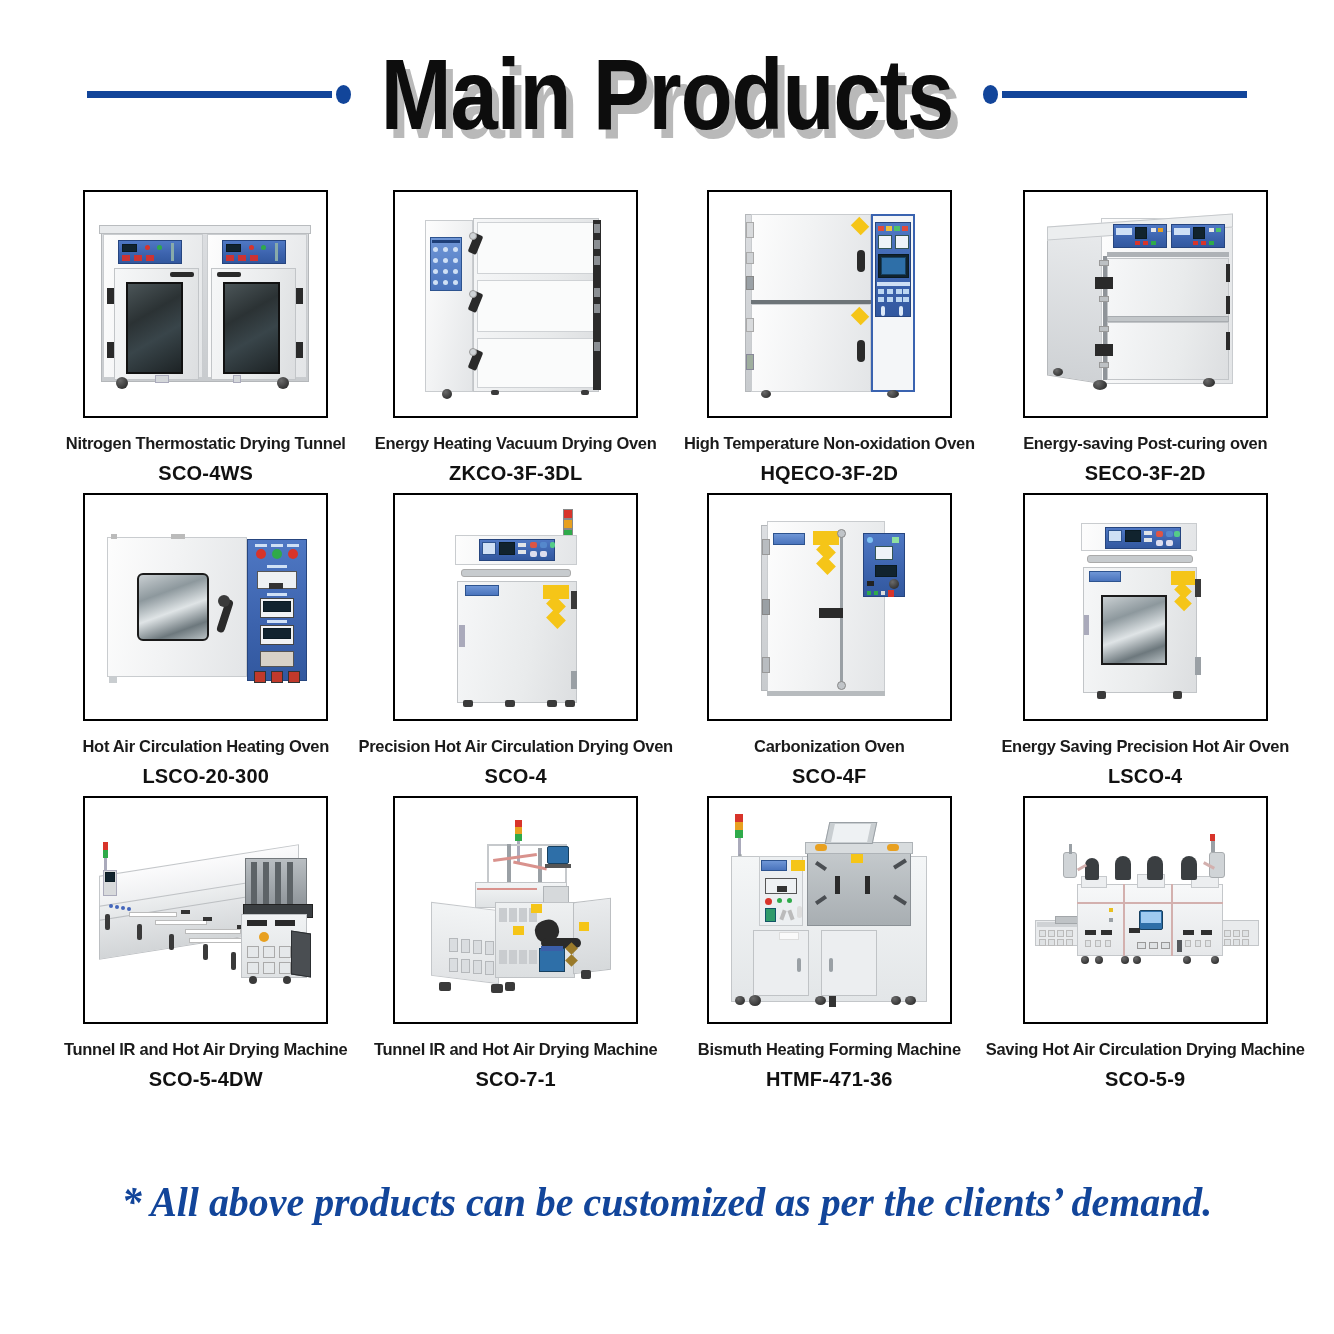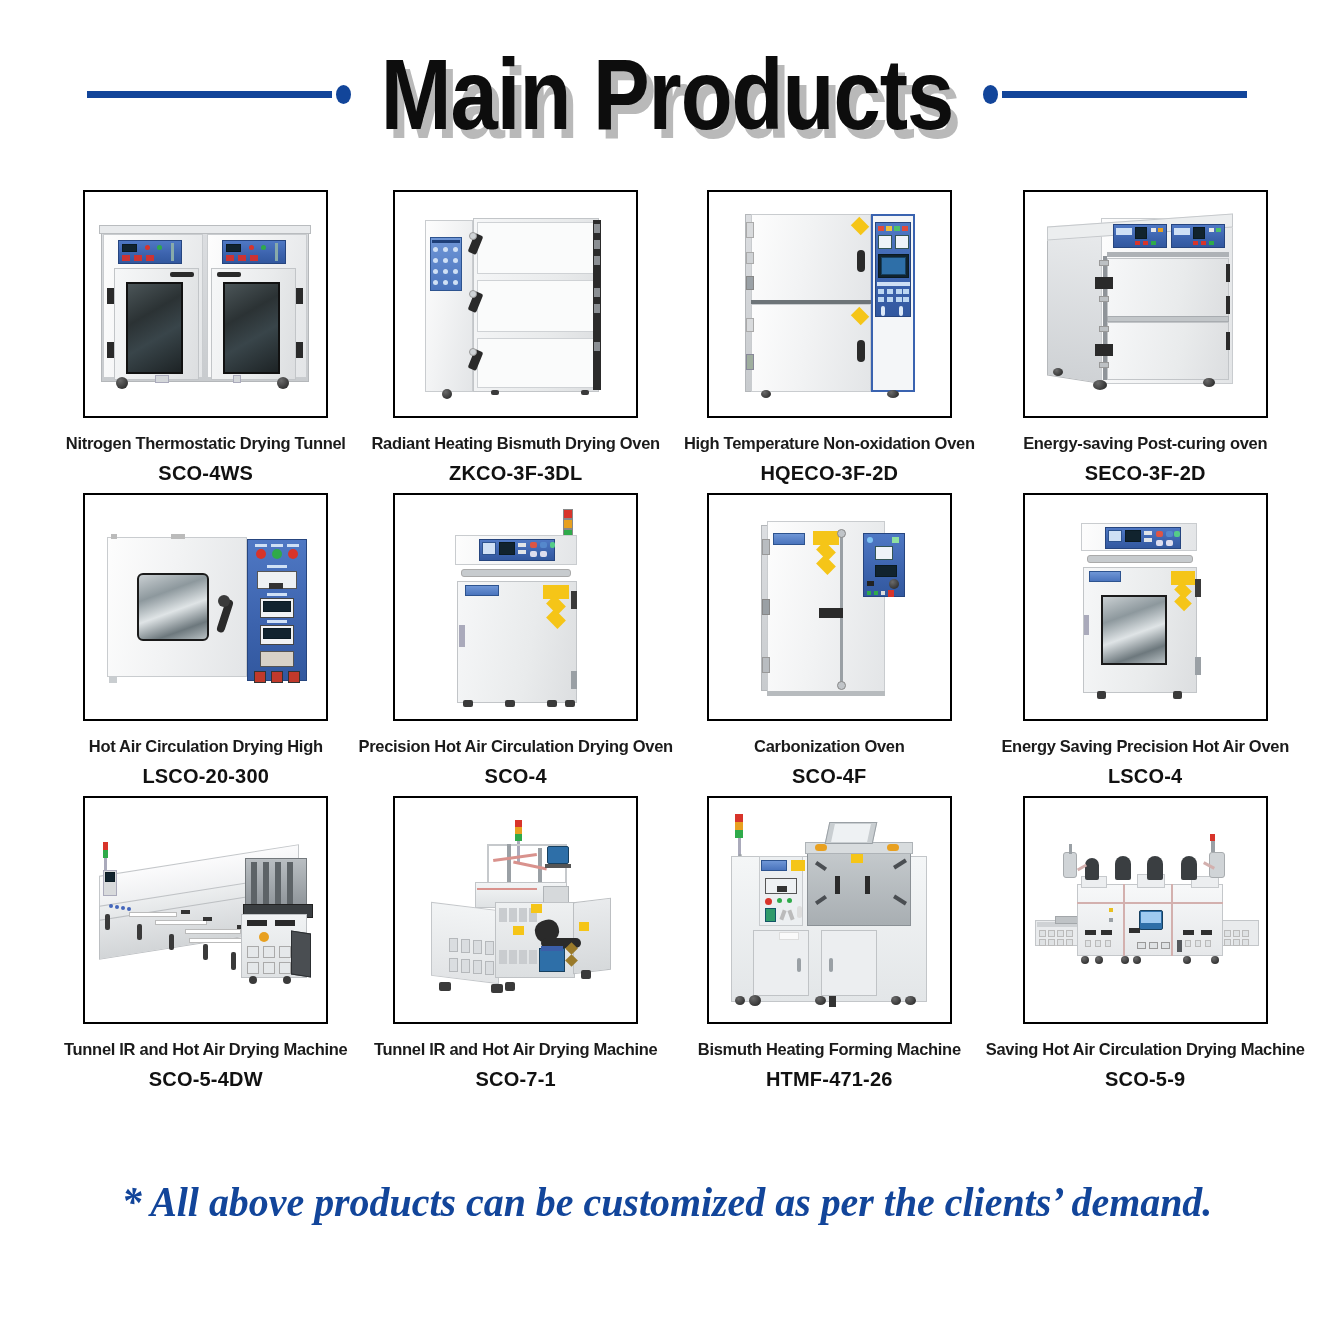--- a/index.html
+++ b/index.html
@@ -246,21 +246,21 @@
       <div class="m" style="left:199px;top:32px;width:6px;height:9px;background:#8b8f93;"></div>
       <div class="m" style="left:199px;top:48px;width:6px;height:9px;background:#8b8f93;"></div>
       <div class="m" style="left:199px;top:64px;width:6px;height:9px;background:#8b8f93;"></div>
       <div class="m" style="left:199px;top:96px;width:6px;height:9px;background:#8b8f93;"></div>
       <div class="m" style="left:199px;top:112px;width:6px;height:9px;background:#8b8f93;"></div>
       <div class="m" style="left:199px;top:150px;width:6px;height:9px;background:#8b8f93;"></div>
       <div class="m knob" style="left:47px;top:197px;width:10px;height:10px;"></div>
       <div class="m foot" style="left:96px;top:198px;width:8px;height:5px;"></div>
       <div class="m foot" style="left:186px;top:198px;width:8px;height:5px;"></div>
     </div>
-    <div class="cap-name">Radiant Heating Bismuth Drying Oven</div>
+    <div class="cap-name">Energy Heating Vacuum Drying Oven</div>
     <div class="cap-model">ZKCO-3F-3DL</div>
   </div>
 
   <div class="cell">
     <div class="photo">
       <div class="m body-side" style="left:36px;top:22px;width:12px;height:178px;"></div>
       <div class="m body-lt" style="left:42px;top:22px;width:120px;height:88px;"></div>
       <div class="m body-lt" style="left:42px;top:112px;width:120px;height:88px;"></div>
       <div class="m" style="left:42px;top:108px;width:120px;height:4px;background:#6d7478;"></div>
       <div class="m dark" style="left:148px;top:58px;width:8px;height:22px;border-radius:4px;"></div>
@@ -366,21 +366,21 @@
       <div class="m" style="left:182px;top:98px;width:20px;height:3px;background:#cfe0f5;"></div>
       <div class="m" style="left:175px;top:130px;width:34px;height:20px;background:#f0f2f4;border:1px solid #444;"></div>
       <div class="m lcd" style="left:178px;top:133px;width:28px;height:11px;"></div>
       <div class="m" style="left:182px;top:125px;width:20px;height:3px;background:#cfe0f5;"></div>
       <div class="m" style="left:175px;top:156px;width:34px;height:16px;background:#d8d2c8;border:1px solid #555;"></div>
       <div class="m" style="left:169px;top:176px;width:12px;height:12px;background:#c0392b;border:1px solid #333;"></div>
       <div class="m" style="left:186px;top:176px;width:12px;height:12px;background:#c0392b;border:1px solid #333;"></div>
       <div class="m" style="left:203px;top:176px;width:12px;height:12px;background:#c0392b;border:1px solid #333;"></div>
       <div class="m" style="left:24px;top:182px;width:8px;height:6px;background:#c9cdd0;"></div>
     </div>
-    <div class="cap-name">Hot Air Circulation Drying High</div>
+    <div class="cap-name">Hot Air Circulation Heating Oven</div>
     <div class="cap-model">LSCO-20-300</div>
   </div>
 
   <div class="cell">
     <div class="photo">
       <div class="m" style="left:168px;top:14px;width:10px;height:10px;background:#d8342a;border:1px solid #888;"></div>
       <div class="m" style="left:168px;top:24px;width:10px;height:10px;background:#e8a020;border:1px solid #888;"></div>
       <div class="m" style="left:168px;top:34px;width:10px;height:10px;background:#2faa4a;border:1px solid #888;"></div>
       <div class="m" style="left:170px;top:44px;width:6px;height:16px;background:#bcc0c3;"></div>
       <div class="m body-lt" style="left:60px;top:40px;width:122px;height:30px;"></div>
@@ -616,21 +616,21 @@
       <div class="m" style="left:88px;top:160px;width:4px;height:14px;background:#9aa0a5;border-radius:2px;"></div>
       <div class="m" style="left:120px;top:160px;width:4px;height:14px;background:#9aa0a5;border-radius:2px;"></div>
       <div class="m knob" style="left:26px;top:198px;width:10px;height:9px;"></div>
       <div class="m knob" style="left:40px;top:197px;width:12px;height:11px;"></div>
       <div class="m knob" style="left:106px;top:198px;width:11px;height:9px;"></div>
       <div class="m" style="left:120px;top:198px;width:7px;height:11px;background:#333;"></div>
       <div class="m knob" style="left:182px;top:198px;width:10px;height:9px;"></div>
       <div class="m knob" style="left:196px;top:198px;width:11px;height:9px;"></div>
     </div>
     <div class="cap-name">Bismuth Heating Forming Machine</div>
-    <div class="cap-model">HTMF-471-26</div>
+    <div class="cap-model">HTMF-471-36</div>
   </div>
 
   <div class="cell">
     <div class="photo">
       <div class="m" style="left:10px;top:122px;width:48px;height:26px;background:#e9ebed;border:1px solid #c3c6c9;"></div>
       <div class="m" style="left:12px;top:124px;width:44px;height:5px;background:#cfd2d5;"></div>
       <div class="m" style="left:14px;top:132px;width:7px;height:7px;background:#dfe2e4;border:1px solid #bbb;"></div>
       <div class="m" style="left:23px;top:132px;width:7px;height:7px;background:#dfe2e4;border:1px solid #bbb;"></div>
       <div class="m" style="left:32px;top:132px;width:7px;height:7px;background:#dfe2e4;border:1px solid #bbb;"></div>
       <div class="m" style="left:41px;top:132px;width:7px;height:7px;background:#dfe2e4;border:1px solid #bbb;"></div>

